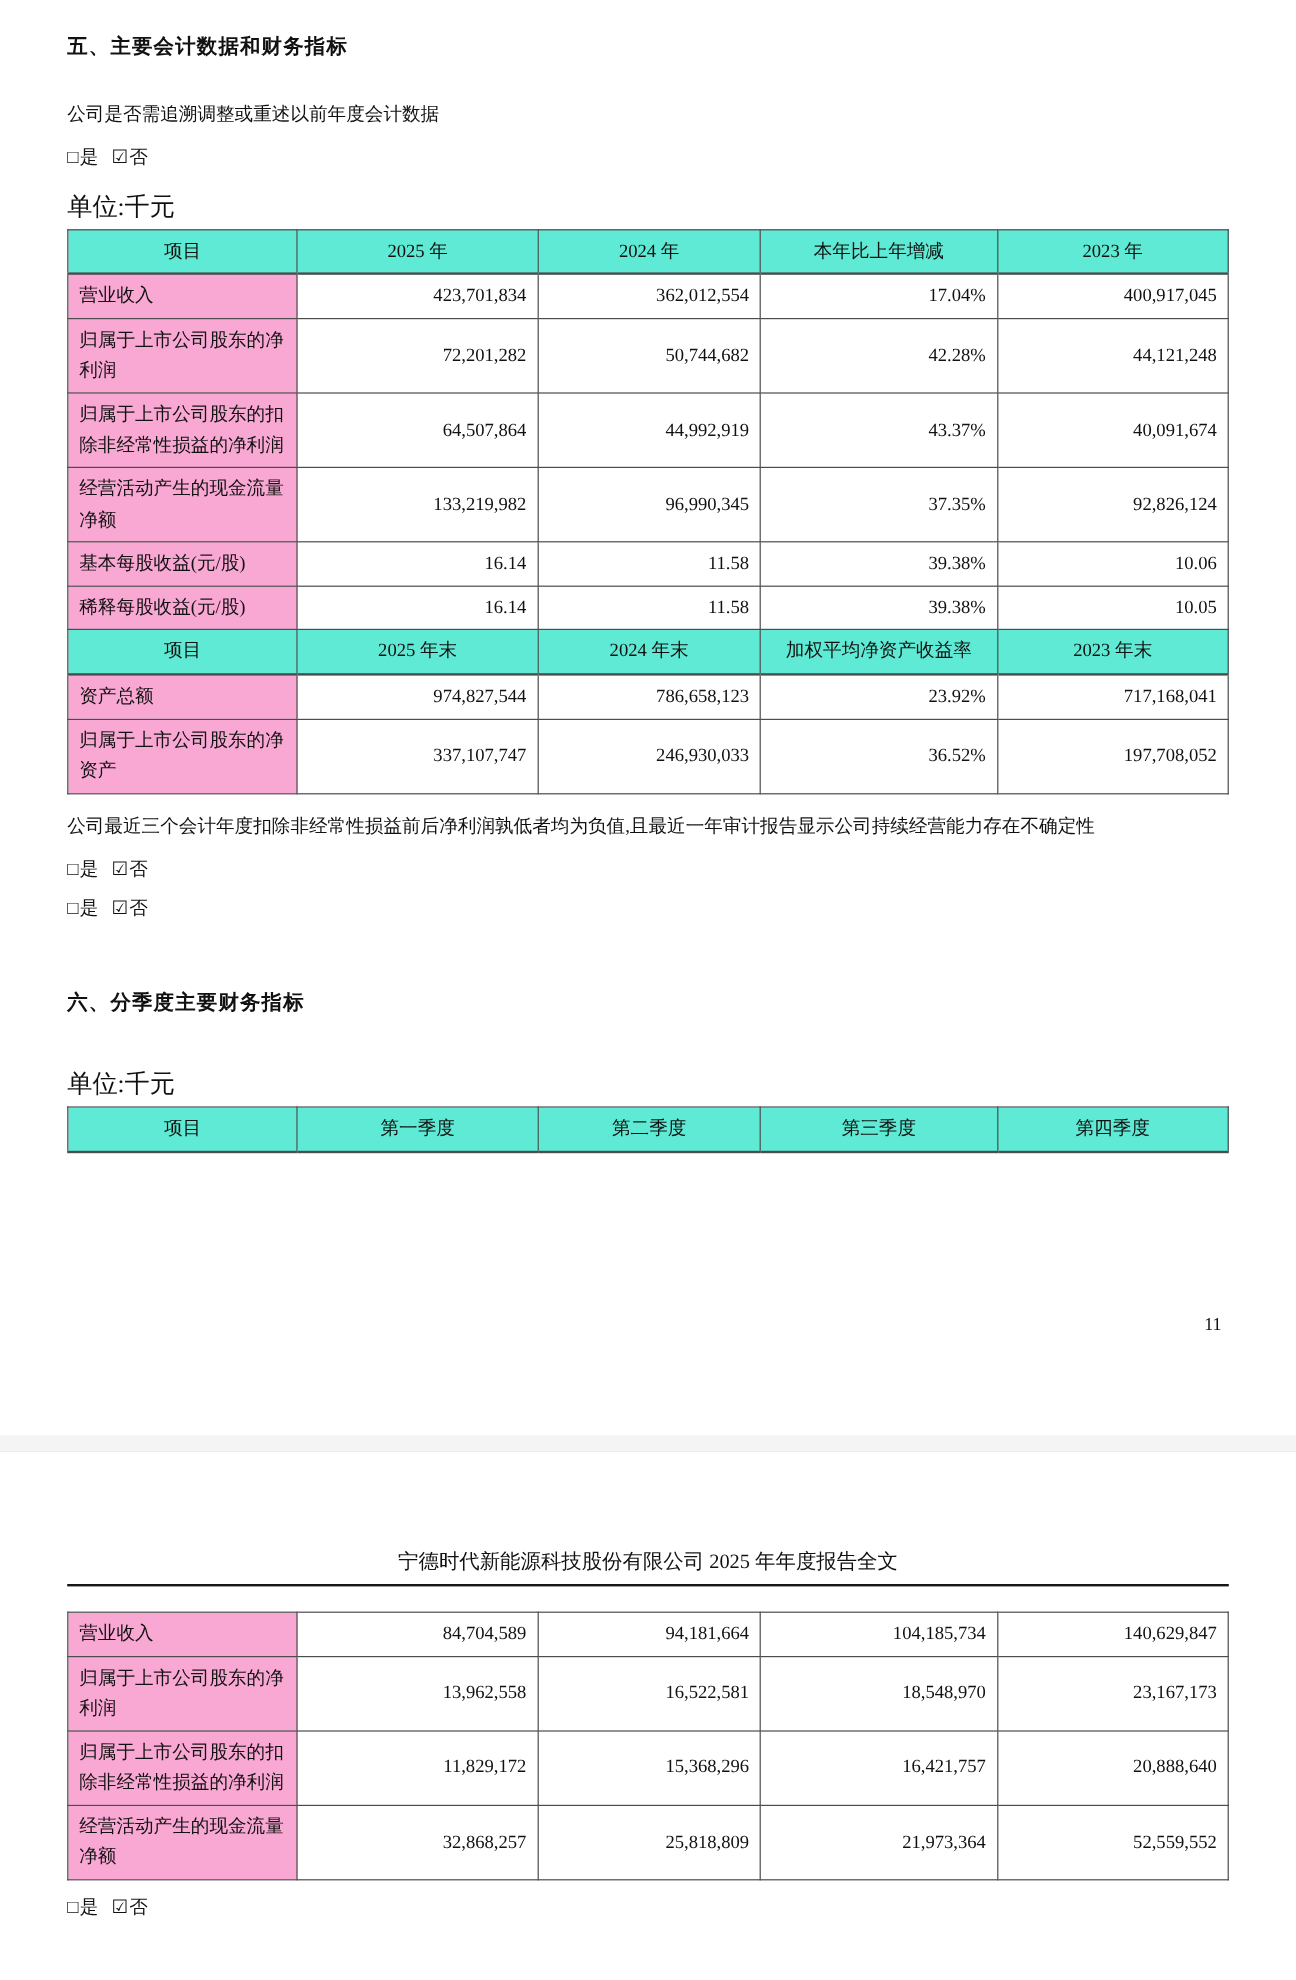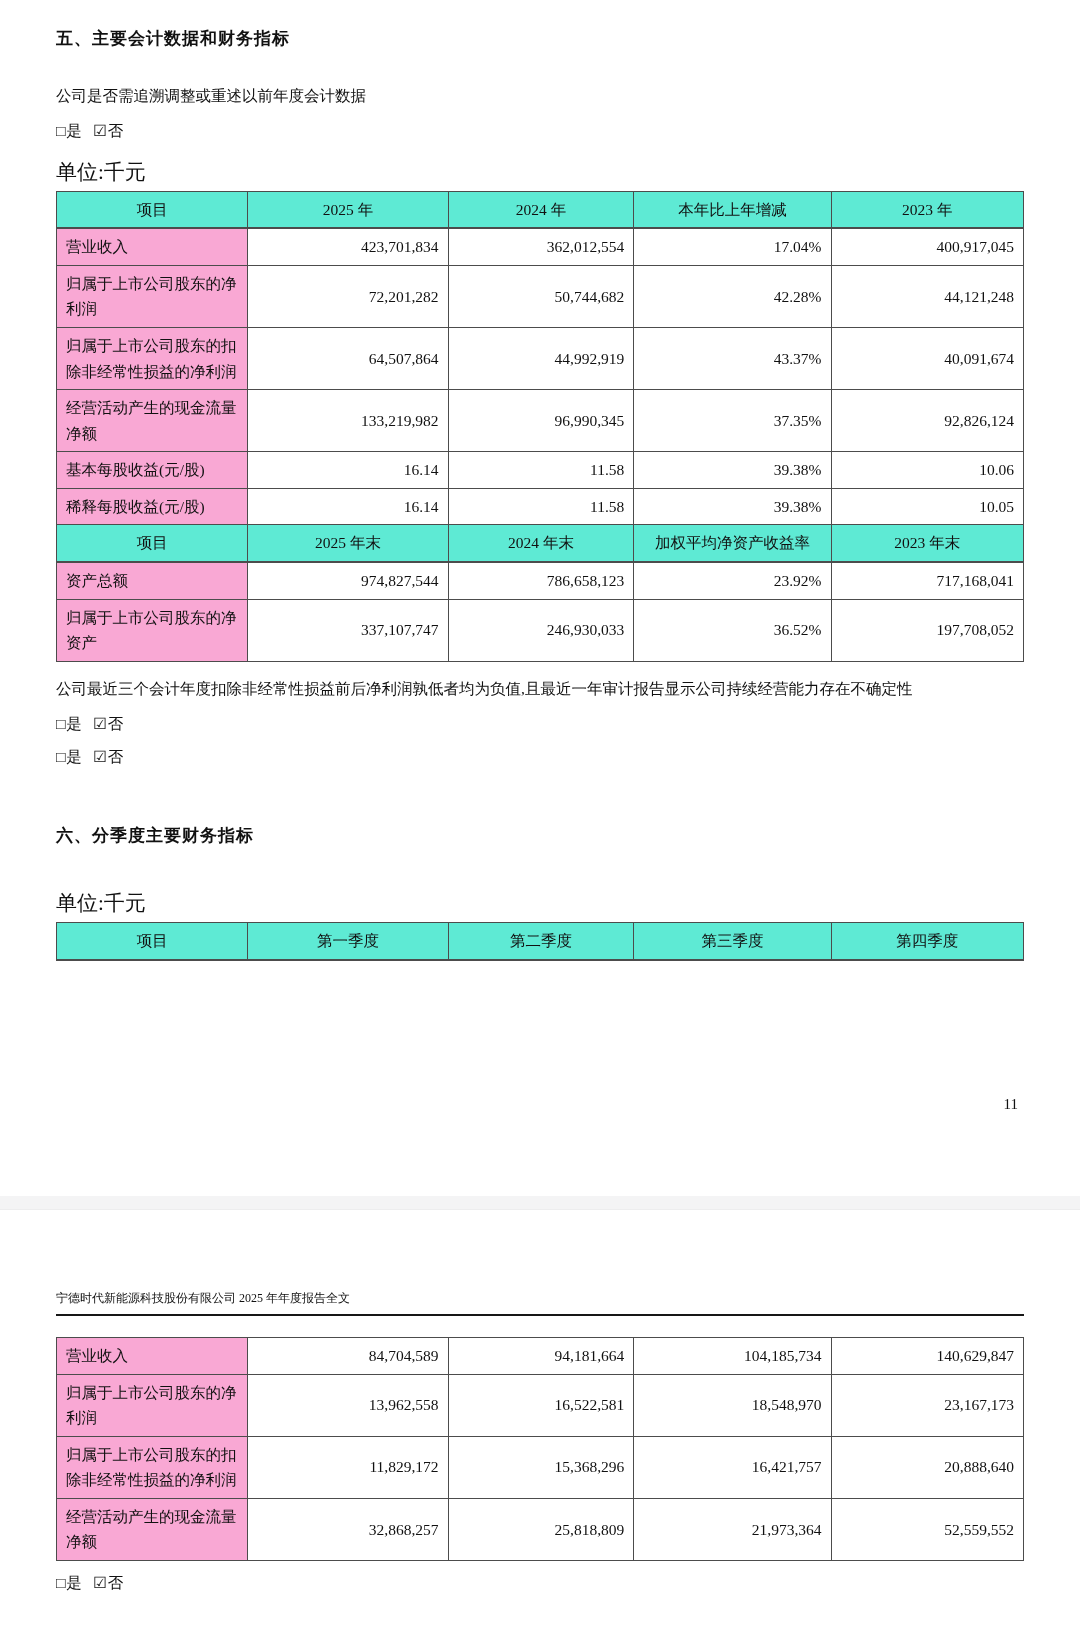--- a/index.html
+++ b/index.html
@@ -35,21 +35,21 @@
     line-height:1.65; vertical-align:middle; word-break:break-all;
   }
   td.hd { background:#5eead4; text-align:center; }
   tr.hdrow td { border-bottom-width:2px; }
   td.lbl { background:#f9a8d4; text-align:left; }
   td.num { background:#fff; text-align:right; }
 
   .pagenum { position:absolute; right:62px; top:1072px; font-size:15px;margin-top:24px; }
 
   .docheader {
-    margin-top:80px; text-align:left; font-size:12px;
+    margin-top:80px; text-align:center; font-size:17px;
     padding-bottom:7px; border-bottom:2px solid #161616;
   }
   .cont-table { margin-top:21px; }
   .footnote { margin-top:14px; line-height:1.7; }
 </style>
 </head>
 <body>
 
 <div class="page page1">
 

